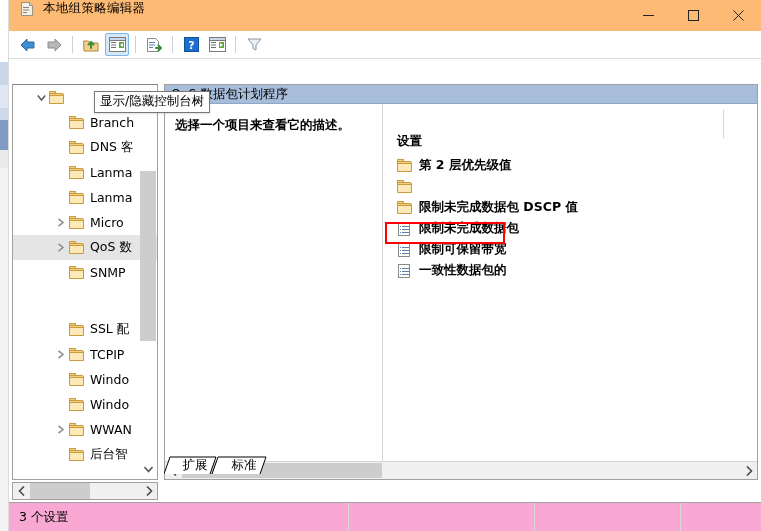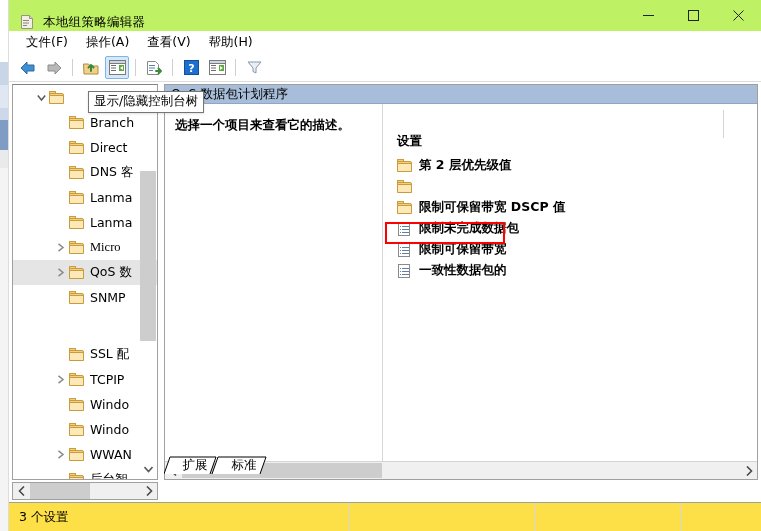--- a/index.html
+++ b/index.html
@@ -31,22 +31,22 @@
     position: absolute; left: 8px; top: 0;
     width: 753px; height: 531px;
     background: #ffffff;
     border-left: 1px solid #dcdcdc;
     box-sizing: border-box;
   }
   
   #titlebar {
     position: relative;
     height: 31px;
-    background: #bef264;
-    display: flex; align-items: flex-end;
+    background: #fdba74;
+    display: flex; align-items: flex-start;
   }
   #title-icon {
     width: 18px; height: 18px;
     margin-left: 9px; margin-right: 7px;
     position: relative;
   }
   #title-text {
     font-size: 12.5px; color: #000; letter-spacing: .3px;
   }
   #win-controls {
@@ -146,21 +146,21 @@
     background: #cdcdcd;
   }
   #tree-vs-down {
     position: absolute; left: 0; bottom: 0; width: 16px; height: 17px;
     display: flex; align-items: center; justify-content: center;
     color: #606060; font-size: 10px;
   }
   
   #tooltip {
     position: absolute;
-    left: 79px; top: 91px;
+    left: 85px; top: 91px;
     background: #ffffff;
     border: 1px solid #767676;
     padding: 1px 5px 2px 5px;
     font-size: 12.5px;
     color: #000;
     white-space: nowrap;
     z-index: 50;
     box-shadow: 0 1px 2px rgba(0,0,0,.12);
     text-align: right;
   }
@@ -229,21 +229,21 @@
     position: absolute; left: 155px; bottom: 13px; height: 36px;
     display: flex; align-items: flex-start;
     font-size: 12.5px;
   }
   #tabs-line {
     position: absolute; left: 155px; right: 3px; bottom: 0px; height: 1px; background: #a0a0a0;
   }
   
   #statusbar {
     position: absolute; left: 0; right: 0; bottom: 0; height: 28px;
-    background: #fde047;
+    background: #f9a8d4;
     border-top: 1px solid #a0a0a0;
     display: flex; align-items: center;
   }
   #status-text { padding-left: 10px; font-size: 12.5px; color: #000; }
   .status-div { width: 1px; height: 28px; background: #d8d8d8; }
   
   .fold-back {
     position: absolute; left: 0; top: 2px; width: 15px; height: 11px;
     background: #f5cf7e;
     border: 1px solid #c89b3c;
@@ -304,26 +304,20 @@
           </svg>
       </div>
       <div class="win-btn" id="win-close">
         <svg width="11" height="11" viewBox="0 0 11 11">
             <path d="M0.5 0.5 L10.5 10.5 M10.5 0.5 L0.5 10.5" stroke="#222" stroke-width="1" fill="none"></path>
           </svg>
       </div>
     </div>
   </div>
 
-  <div id="menubar">
-    <div class="menu-item">文件(F)</div>
-    <div class="menu-item">操作(A)</div>
-    <div class="menu-item">查看(V)</div>
-    <div class="menu-item">帮助(H)</div>
-  </div>
 
   <div id="toolbar">
     <div class="tb-btn">
       <svg width="18" height="16" viewBox="0 0 18 16">
         <path d="M8 2 L2 8 L8 14 L8 11 L15 11 L15 5 L8 5 Z" fill="#3f8fd1" stroke="#2d6ca3" stroke-width="1" stroke-linejoin="round"></path>
       </svg>
     </div>
     <div class="tb-btn">
       <svg width="18" height="16" viewBox="0 0 18 16">
         <path d="M10 2 L16 8 L10 14 L10 11 L3 11 L3 5 L10 5 Z" fill="#b8b8b8" stroke="#8e8e8e" stroke-width="1" stroke-linejoin="round"></path>
@@ -409,50 +403,41 @@
             </span>
             <span class="tree-label">Branch</span>
           </div>
           <div class="tree-row" style="padding-left: 40px;">
             <span class="tw"></span>
             <span class="folder">
               <span class="fold-tab"></span>
               <span class="fold-back"></span>
               <span class="fold-front"></span>
             </span>
-            <span class="tree-label">Direct</span>
-          </div>
-          <div class="tree-row" style="padding-left: 40px;">
-            <span class="tw"></span>
-            <span class="folder">
-              <span class="fold-tab"></span>
-              <span class="fold-back"></span>
-              <span class="fold-front"></span>
-            </span>
             <span class="tree-label">DNS 客</span>
           </div>
           <div class="tree-row" style="padding-left: 40px;">
             <span class="tw"></span>
             <span class="folder">
               <span class="fold-tab"></span>
               <span class="fold-back"></span>
               <span class="fold-front"></span>
             </span>
             <span class="tree-label">Lanma</span>
           </div>
           <div class="tree-row" style="padding-left: 40px;">
             <span class="tw"></span>
             <span class="folder">
               <span class="fold-tab"></span>
               <span class="fold-back"></span>
               <span class="fold-front"></span>
             </span>
             <span class="tree-label">Lanma</span>
           </div>
-          <div class="tree-row" style="padding-left: 40px; font-family: Liberation Serif, serif;">
+          <div class="tree-row" style="padding-left: 40px;">
             <span class="tw">
               <svg width="8" height="9" viewBox="0 0 8 9">
                 <path d="M1.5 0.8 L6 4.5 L1.5 8.2" fill="none" stroke="#8a8a8a" stroke-width="1.5"></path>
               </svg>
             </span>
             <span class="folder">
               <span class="fold-tab"></span>
               <span class="fold-back"></span>
               <span class="fold-front"></span>
             </span>
@@ -595,21 +580,21 @@
                   <span class="fold-back"></span>
                   <span class="fold-front"></span>
                 </span>
               </div>
               <div class="setting-row">
                 <span class="ic">
                   <span class="fold-tab"></span>
                   <span class="fold-back"></span>
                   <span class="fold-front"></span>
                 </span>
-                <span>限制可保留带宽 DSCP 值</span>
+                <span>限制未完成数据包 DSCP 值</span>
               </div>
               <div class="setting-row">
                 <span class="ic">
                   <span class="doc-ic">
                     <b style="top:3px"></b>
                     <i style="top:3px"></i>
                     <b style="top:6px"></b>
                     <i style="top:6px"></i>
                     <b style="top:9px"></b>
                     <i style="top:9px"></i>

